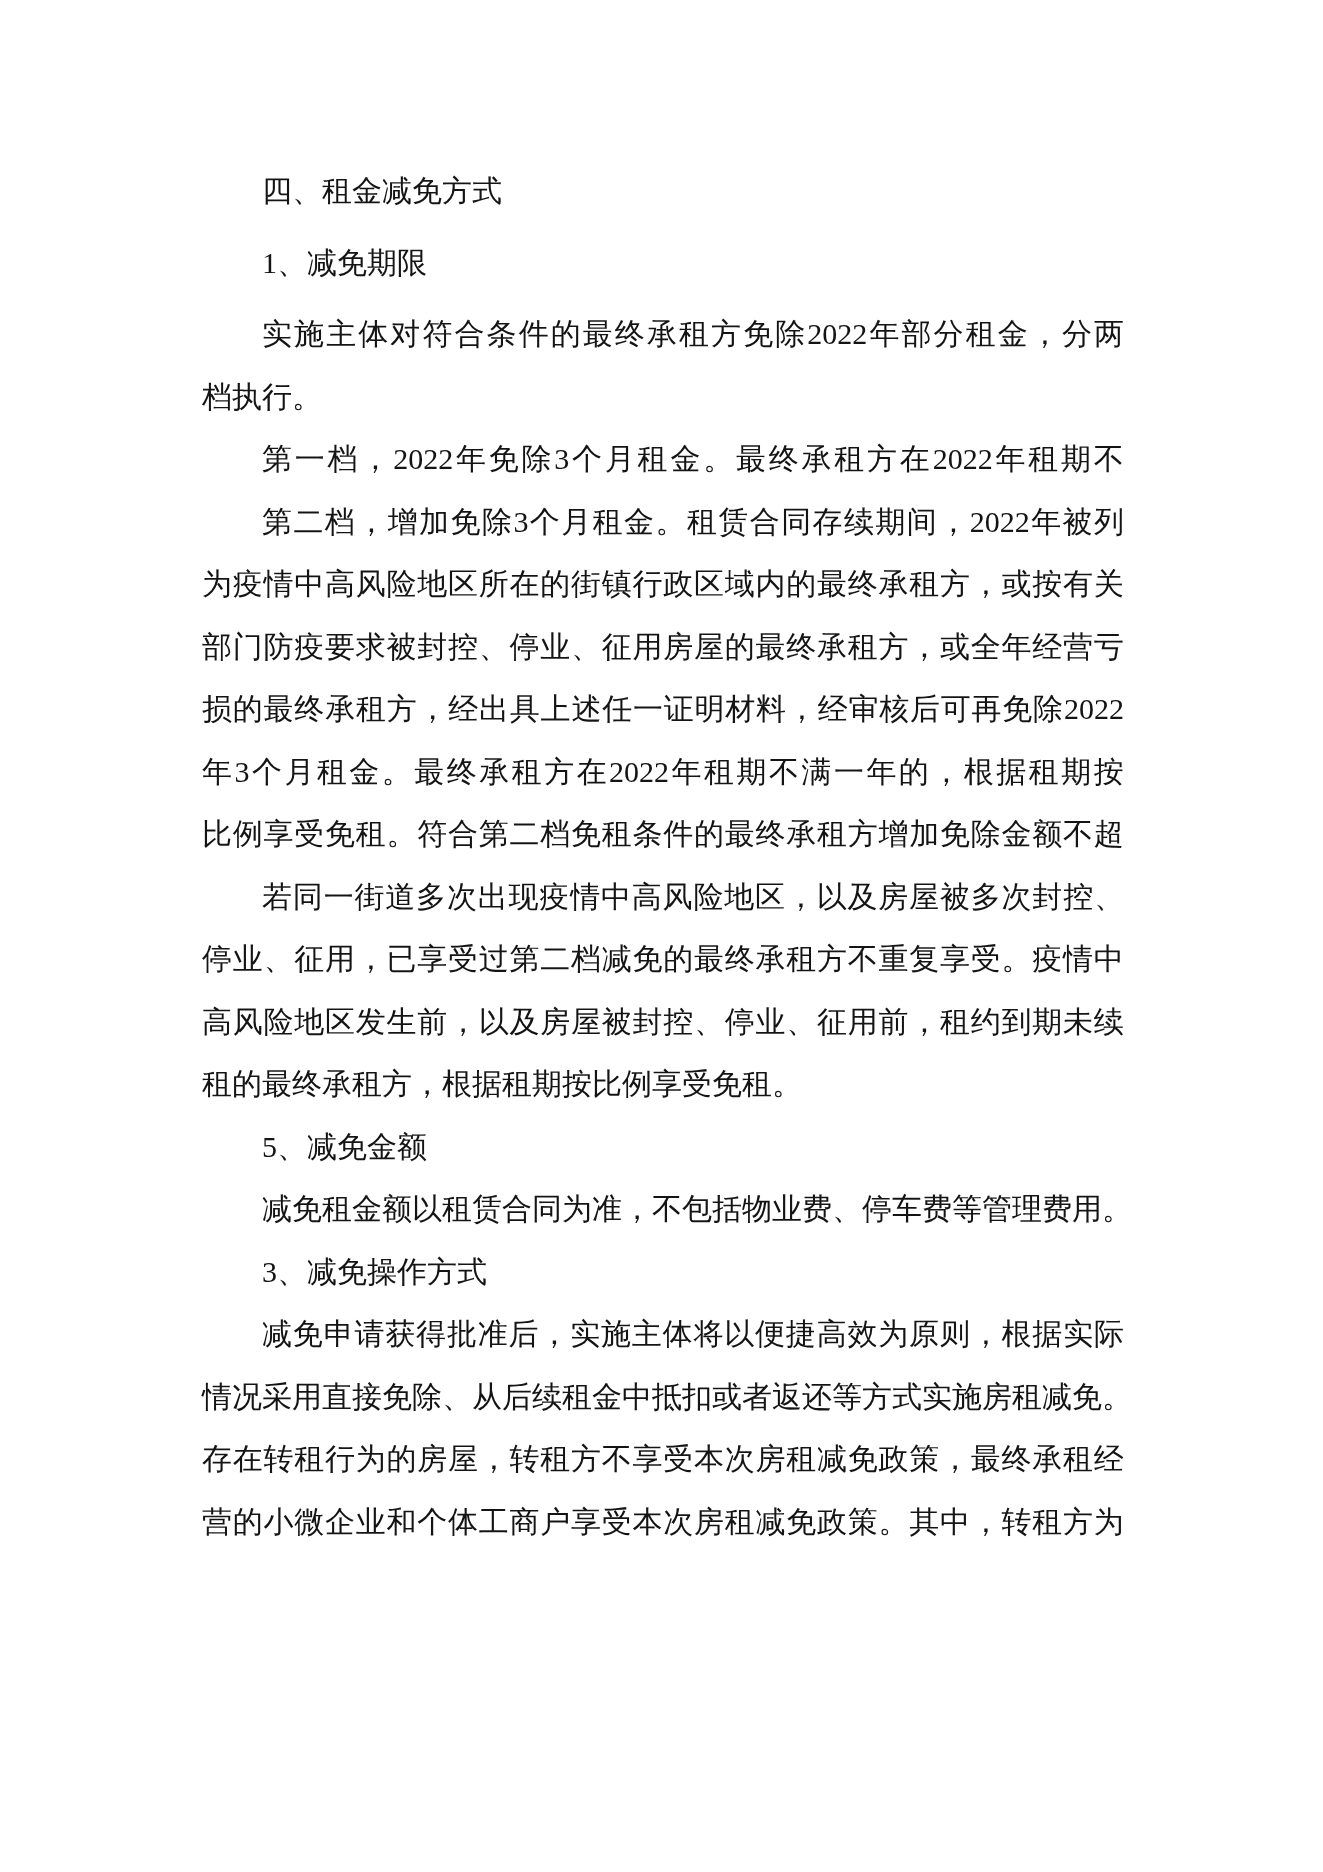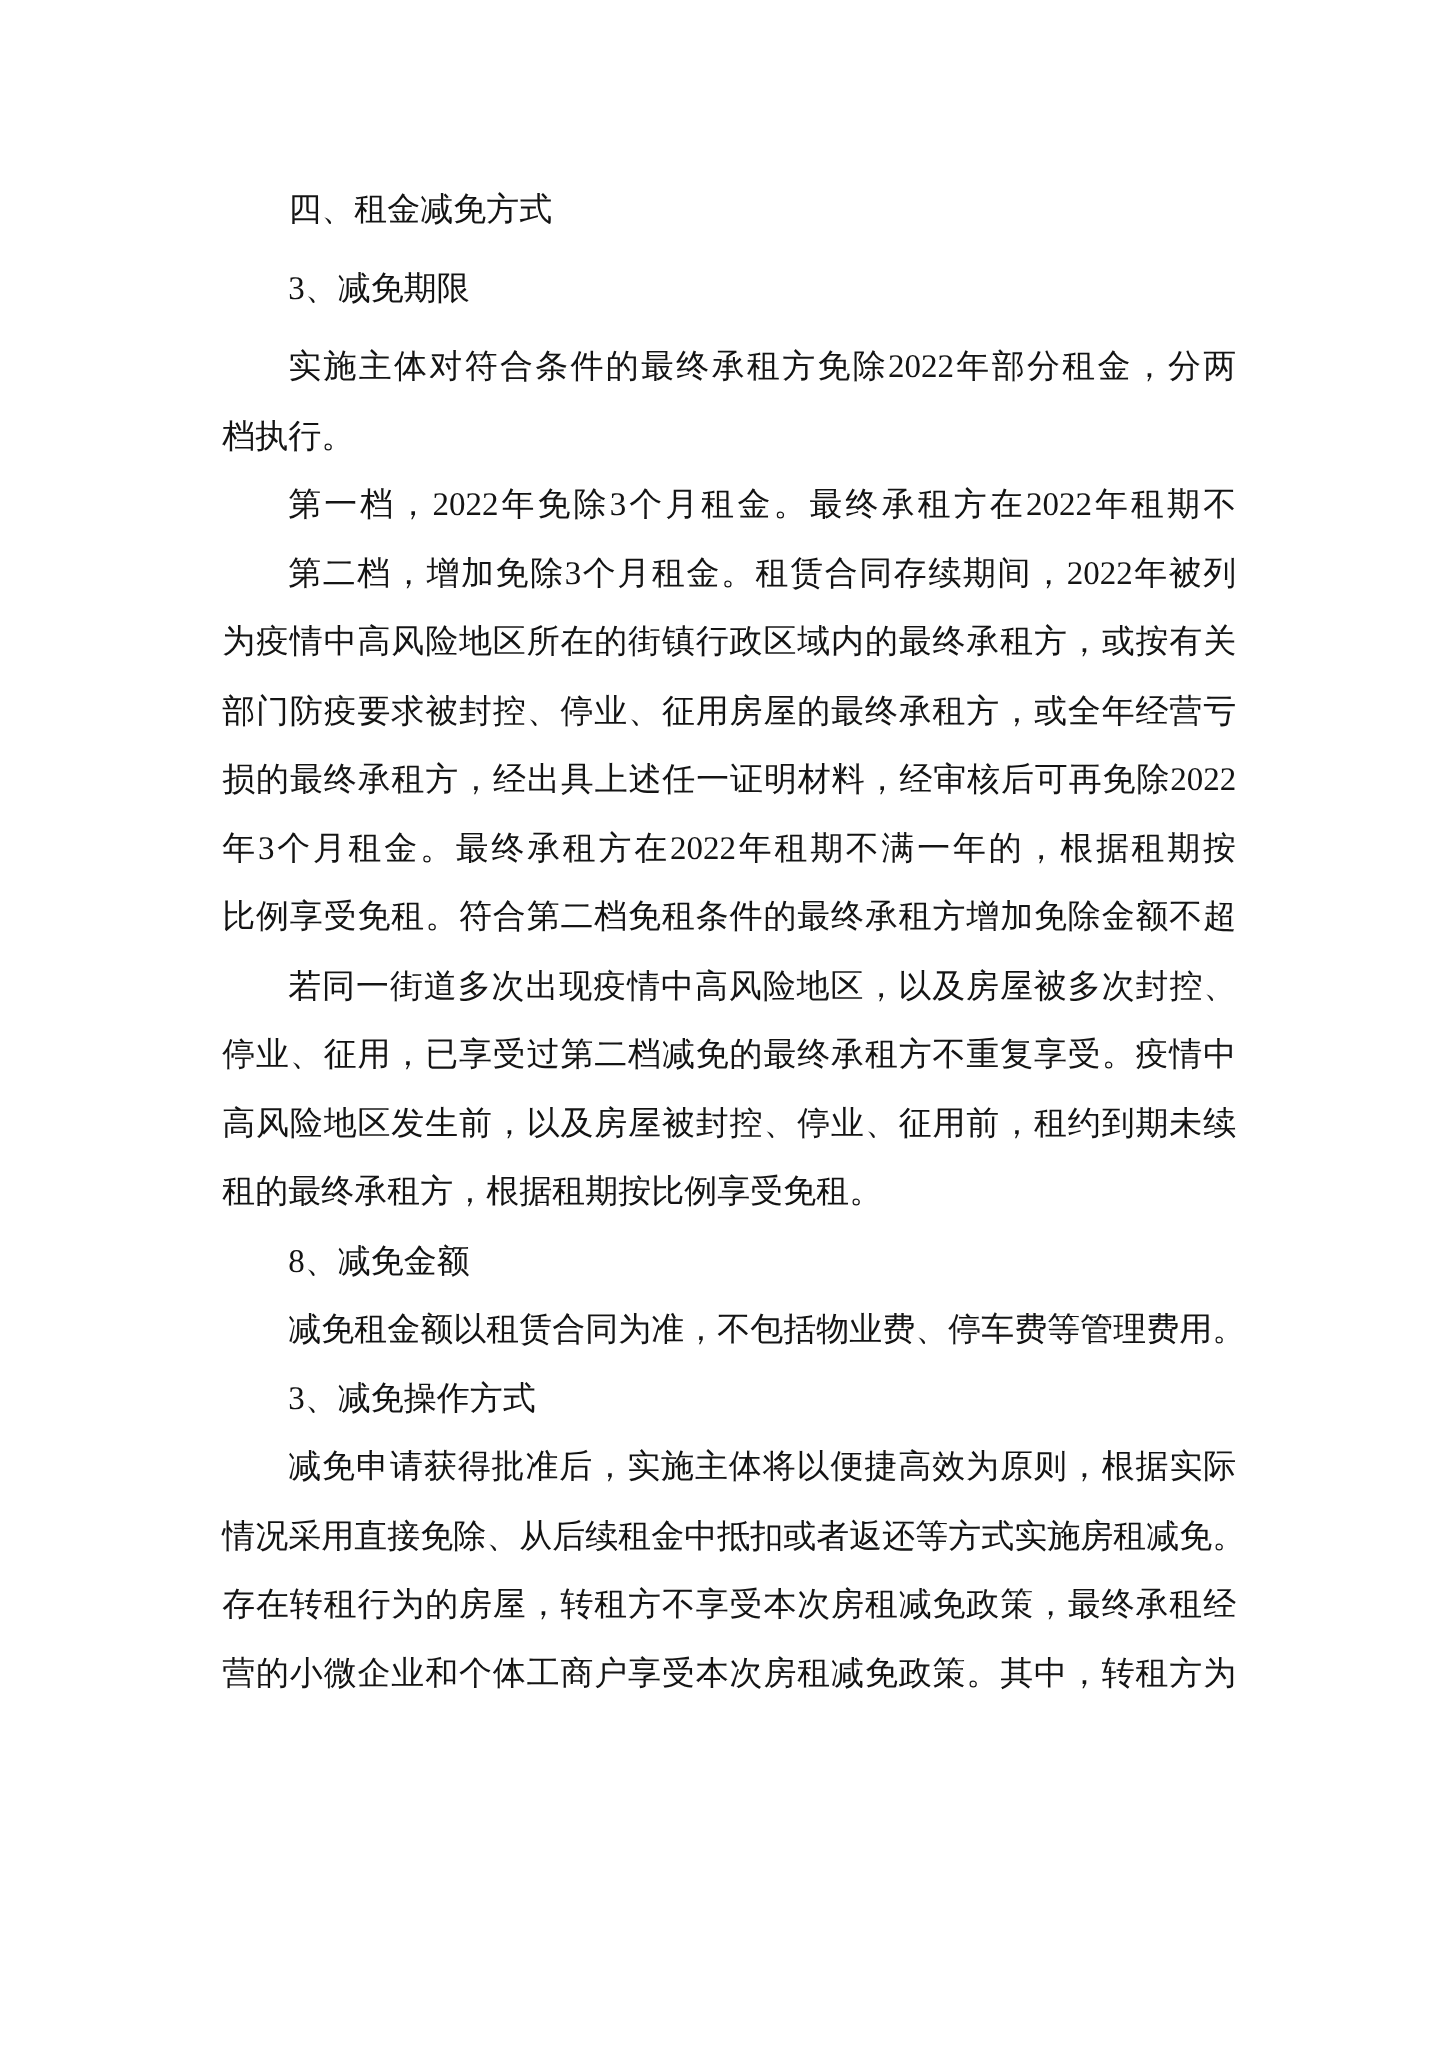--- a/index.html
+++ b/index.html
@@ -45,21 +45,21 @@
     display: inline-block;
     flex: 0 0 auto;
   }
 </style>
 </head>
 <body>
 
 <div class="page">
   <div class="doc">
       <div class="line indent gap">四、租金减免方式</div>
-      <div class="line indent gap">3、减免期限</div>
+      <div class="line indent gap">1、减免期限</div>
       <div class="line indent justify">
         <span>实</span>
         <span>施</span>
         <span>主</span>
         <span>体</span>
         <span>对</span>
         <span>符</span>
         <span>合</span>
         <span>条</span>
         <span>件</span>
@@ -383,21 +383,21 @@
         <span>前</span>
         <span>，</span>
         <span>租</span>
         <span>约</span>
         <span>到</span>
         <span>期</span>
         <span>未</span>
         <span>续</span>
       </div>
       <div class="line">租的最终承租方，根据租期按比例享受免租。</div>
-      <div class="line indent">8、减免金额</div>
+      <div class="line indent">5、减免金额</div>
       <div class="line indent justify">
         <span>减</span>
         <span>免</span>
         <span>租</span>
         <span>金</span>
         <span>额</span>
         <span>以</span>
         <span>租</span>
         <span>赁</span>
         <span>合</span>

